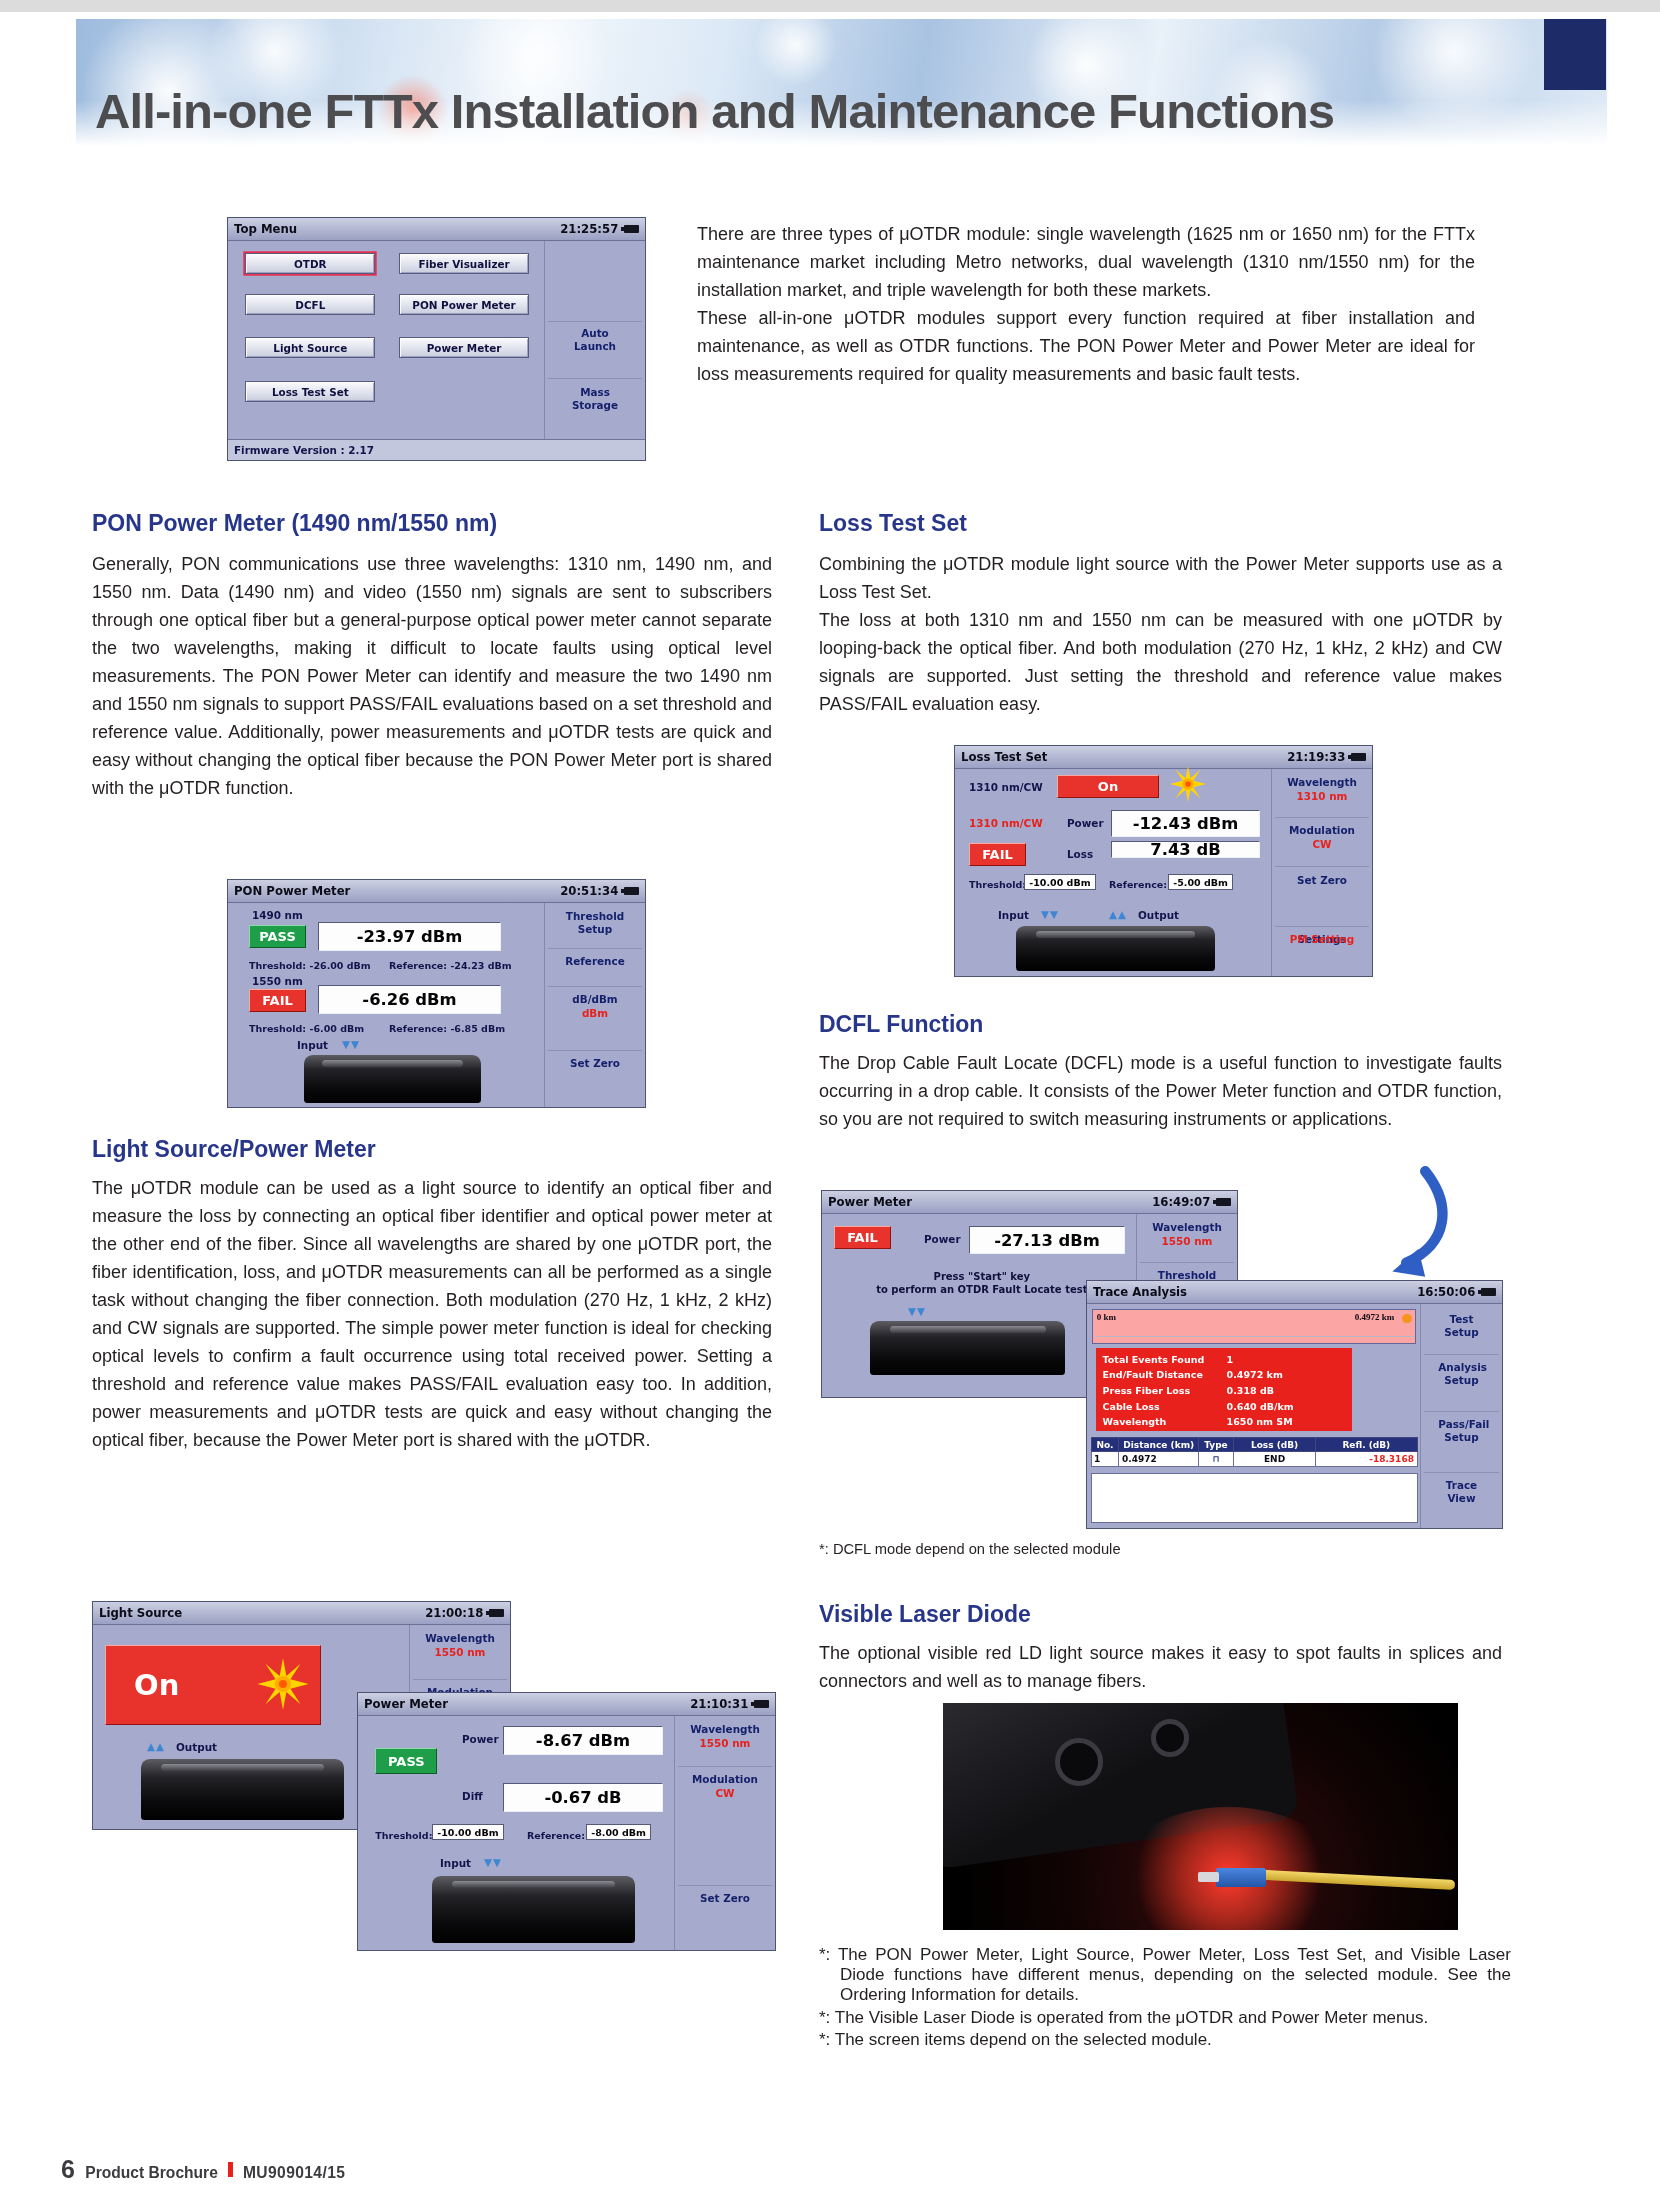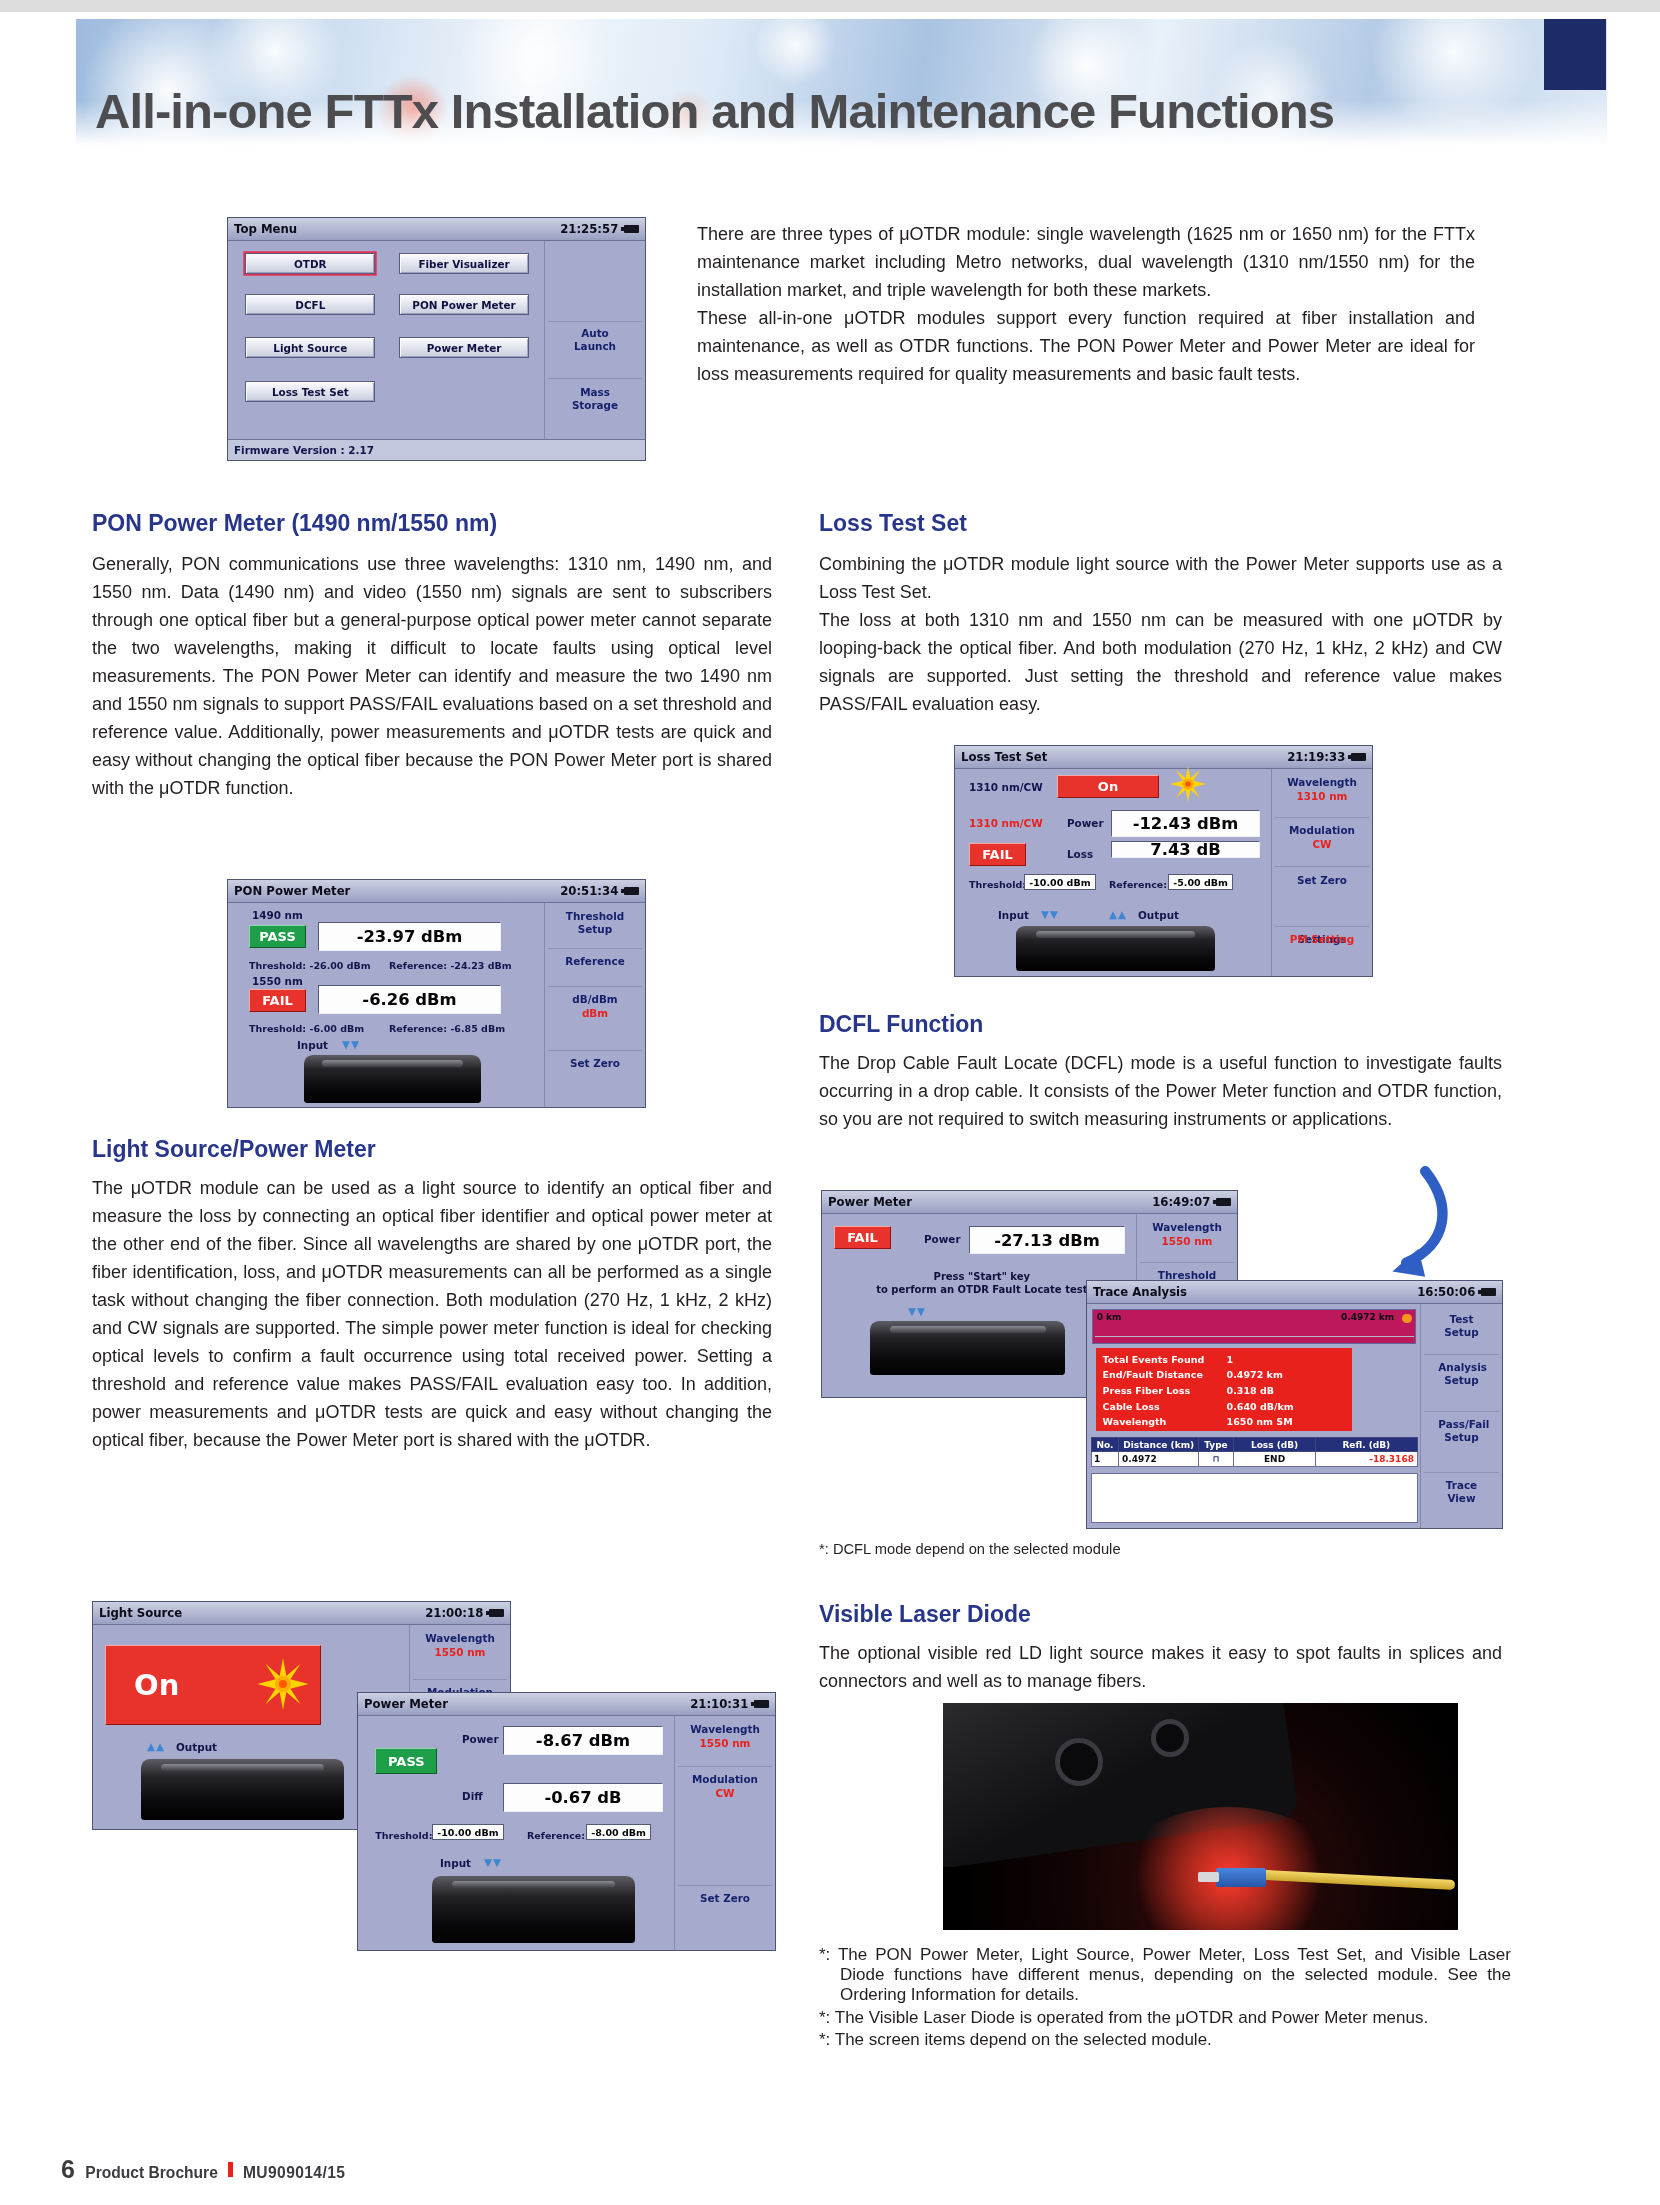--- a/index.html
+++ b/index.html
@@ -68,21 +68,21 @@
   .slab.red{color:#e8211d;}
   .thr{position:absolute;font-size:9.5px;font-weight:bold;color:#14144c;white-space:nowrap;}
   .arr{position:absolute;color:#3f86d2;font-size:10.4px;letter-spacing:0.9px;font-weight:bold;}
   .dev{position:absolute;background:linear-gradient(180deg,#5c5c62,#232327 30%,#0a0a0c 70%,#000);
        border-radius:8.6px 8.6px 3.5px 3.5px;}
   .dev::before{content:"";position:absolute;left:10%;top:5.2px;right:10%;height:7px;
        background:linear-gradient(180deg,#8a8a92,#3c3c42);border-radius:3.5px;}
   .laser{position:absolute;}
 
   
-  .graph{position:absolute;background:#be185d;border:0.9px solid #62669a;}
+  .graph{position:absolute;background:#fca5a5;border:0.9px solid #62669a;font-family:Liberation Serif, serif;}
   .gx{position:absolute;font-size:9px;font-weight:bold;color:#0a0a14;}
   .marker{position:absolute;width:9.5px;height:9.5px;border-radius:50%;background:#f7941d;}
   .gline{position:absolute;height:0.9px;background:#b9b9c6;}
   .redbox{position:absolute;background:#e8211d;color:#fff;padding-top:3.5px;}
   .rrow{display:flex;height:15.6px;align-items:center;font-size:9.5px;font-weight:bold;}
   .rl{width:131px;padding-left:7px;}
   .ttable{position:absolute;border-collapse:collapse;font-size:9px;}
   .ttable th{background:#25307a;color:#fff;border:0.9px solid #41477e;font-weight:bold;padding:1.7px 2.6px;}
   .ttable td{background:#fff;border:0.9px solid #6a6e9a;padding:1.7px 2.6px;color:#0a0a14;font-weight:bold;}
   .redtxt{color:#e8211d !important;}

